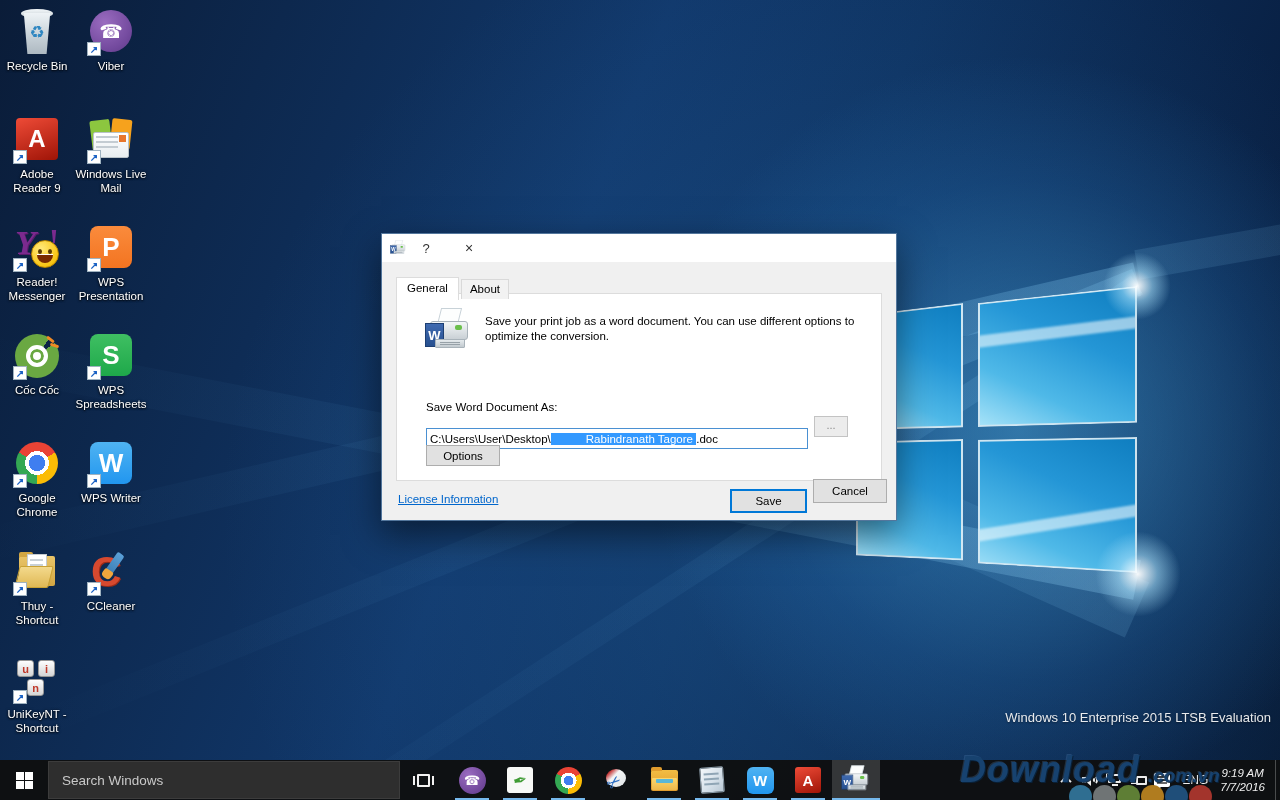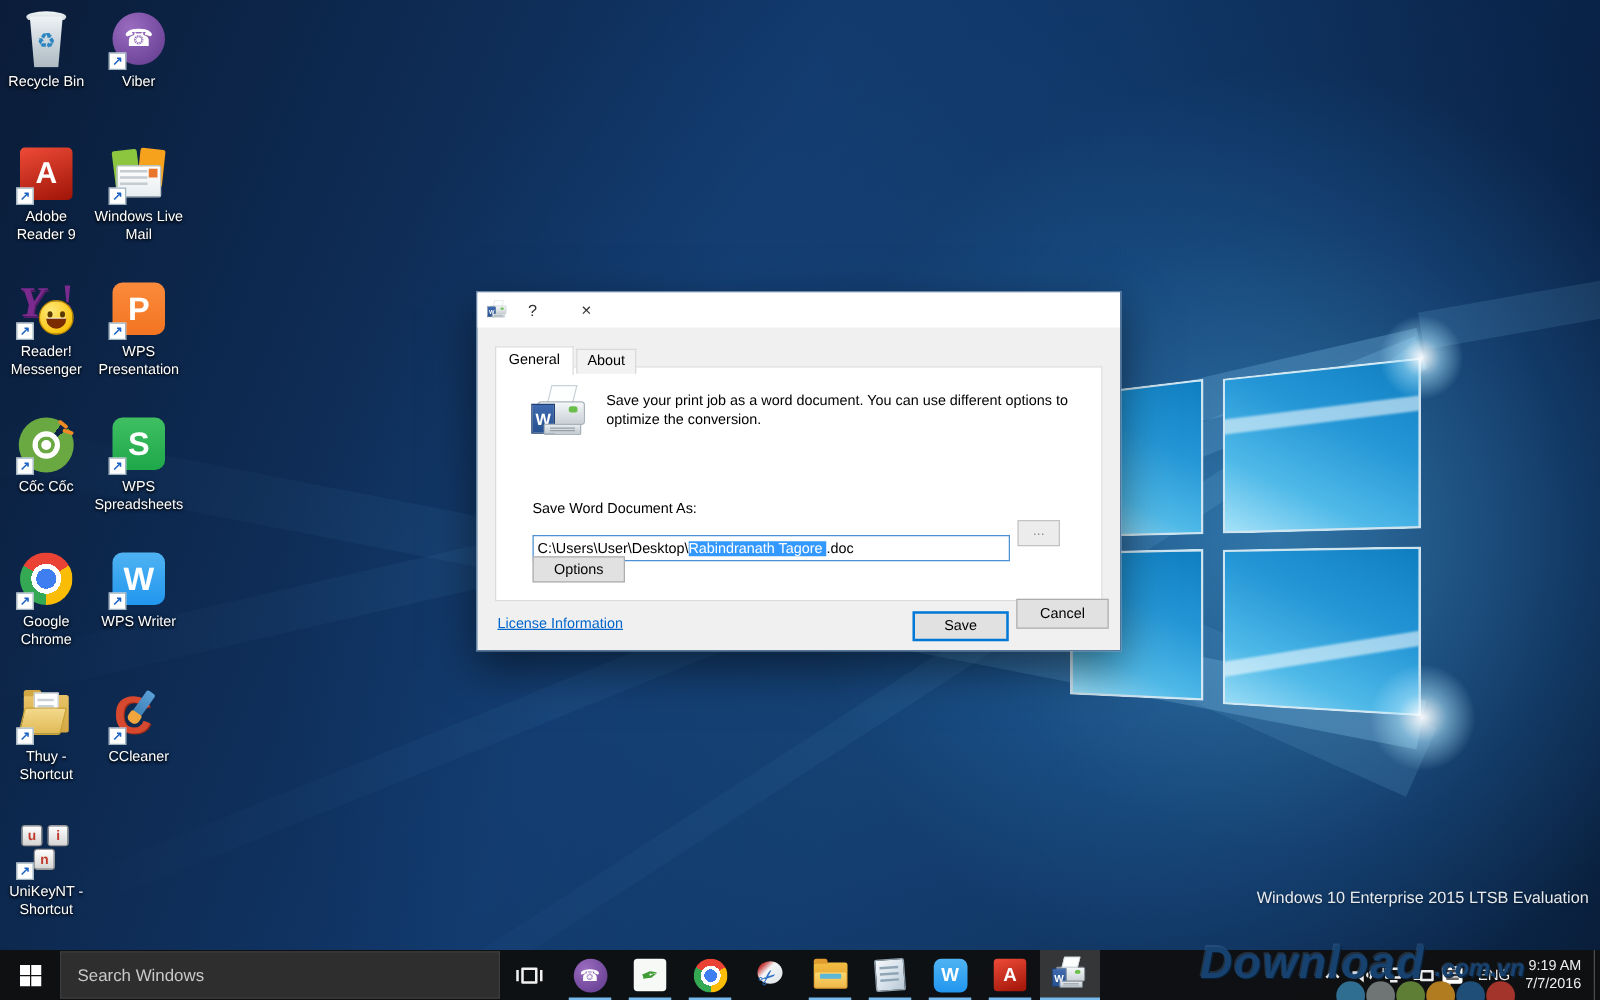--- a/index.html
+++ b/index.html
@@ -140,21 +140,21 @@
   .tab { font-size:11.5px; color:#000; background:#f2f2f2; border:1px solid #d9d9d9; border-bottom:none;
     padding:3px 8px 4px; margin-right:2px; position:relative; top:1px; }
   .tab.active { background:#fff; padding:4px 10px 6px; top:2px; border-color:#dcdcdc; }
   .tpage { position:absolute; left:14px; top:31px; width:486px; height:188px; background:#fff; border:1px solid #dcdcdc; }
   .bigicon { position:absolute; left:28px; top:14px; }
   .desc { position:absolute; left:88px; top:20px; width:372px; font-size:11.5px; color:#000; line-height:1.32; }
   .fld-lbl { position:absolute; left:29px; top:107px; font-size:11.5px; color:#000; }
   .path-box { position:absolute; left:29px; top:122px; width:382px; height:21px; background:#fff;
     border:1px solid #4a90d2; display:flex; align-items:center; padding-left:3px; font-size:11.5px; overflow:hidden;margin-top:12px; }
   .path-box span { white-space:pre; }
-  .path-sel { background:#3399ff; color:#fff; }
+  .path-sel { background:#3399ff; color:#fff;padding-left:35px; }
   .browse { position:absolute; left:417px; top:122px; width:34px; height:21px; background:#ececec;
     border:1px solid #c3c3c3; color:#8b8b8b; font-size:11px; text-align:center; line-height:17px; }
   .btn { background:#e1e1e1; border:1px solid #adadad; font-size:11.5px; color:#000;
     display:flex; align-items:center; justify-content:center; }
   .opt { position:absolute; left:29px; top:151px; width:74px; height:21px; }
   .lic { position:absolute; left:16px; top:231px; font-size:11.5px; color:#0066cc; text-decoration:underline; }
   .save { position:absolute; left:348px; top:227px; width:77px; height:24px; border:2px solid #0078d7; }
   .cancel { position:absolute; left:431px; top:217px; width:74px; height:24px; }
 
   
@@ -226,21 +226,21 @@
   .net .std { position:absolute; left:6px; top:11px; width:6px; height:2px; background:#ececec; }
   .net .cbl { position:absolute; left:0; top:0; width:5px; height:5px; background:#0e0f11; border:1px solid #ececec; }
   .plug { position:relative; width:17px; height:13px; }
   .plug .bx { position:absolute; right:0; top:2px; width:11px; height:9px; border:2px solid #ececec; border-radius:1px; }
   .plug .p1 { position:absolute; left:1px; top:3px; width:5px; height:2px; background:#ececec; }
   .plug .p2 { position:absolute; left:1px; top:8px; width:5px; height:2px; background:#ececec; }
   .act { position:relative; width:16px; height:14px; background:#fff; border-radius:2px; }
   .act::before { content:""; position:absolute; left:3px; top:3px; width:10px; height:2px; background:#3a3a3a; box-shadow:0 3px 0 #3a3a3a, 0 6px 0 #6a6a6a; }
   .act::after { content:""; position:absolute; left:2px; bottom:-4px; border-left:5px solid #fff; border-bottom:4px solid rgba(0,0,0,0); }
   .lang { color:#f0f0f0; font-size:12px; padding:0 8px; }
-  .clock { color:#f0f0f0; font-size:11.5px; text-align:right; line-height:14px; padding:0 10px 0 4px; }
+  .clock { color:#f0f0f0; font-size:11.5px; text-align:center; line-height:14px; padding:0 10px 0 4px;font-style:italic; }
   .showdesk { width:5px; height:40px; border-left:1px solid rgba(255,255,255,.25); }
 </style>
 </head>
 <body>
 
 <div class="wp">
   <div class="wp-base"></div>
   <div class="beam b1"></div>
   <div class="beam b2"></div>
   <div class="beam b3"></div>

